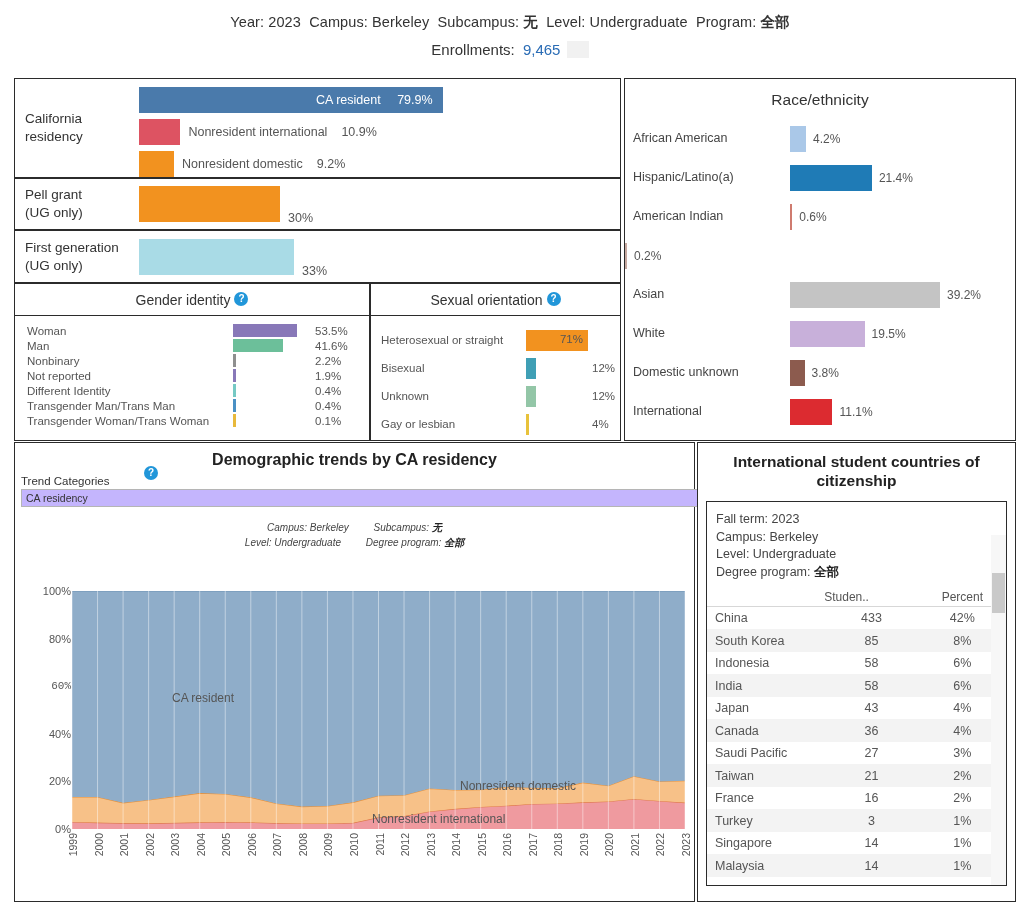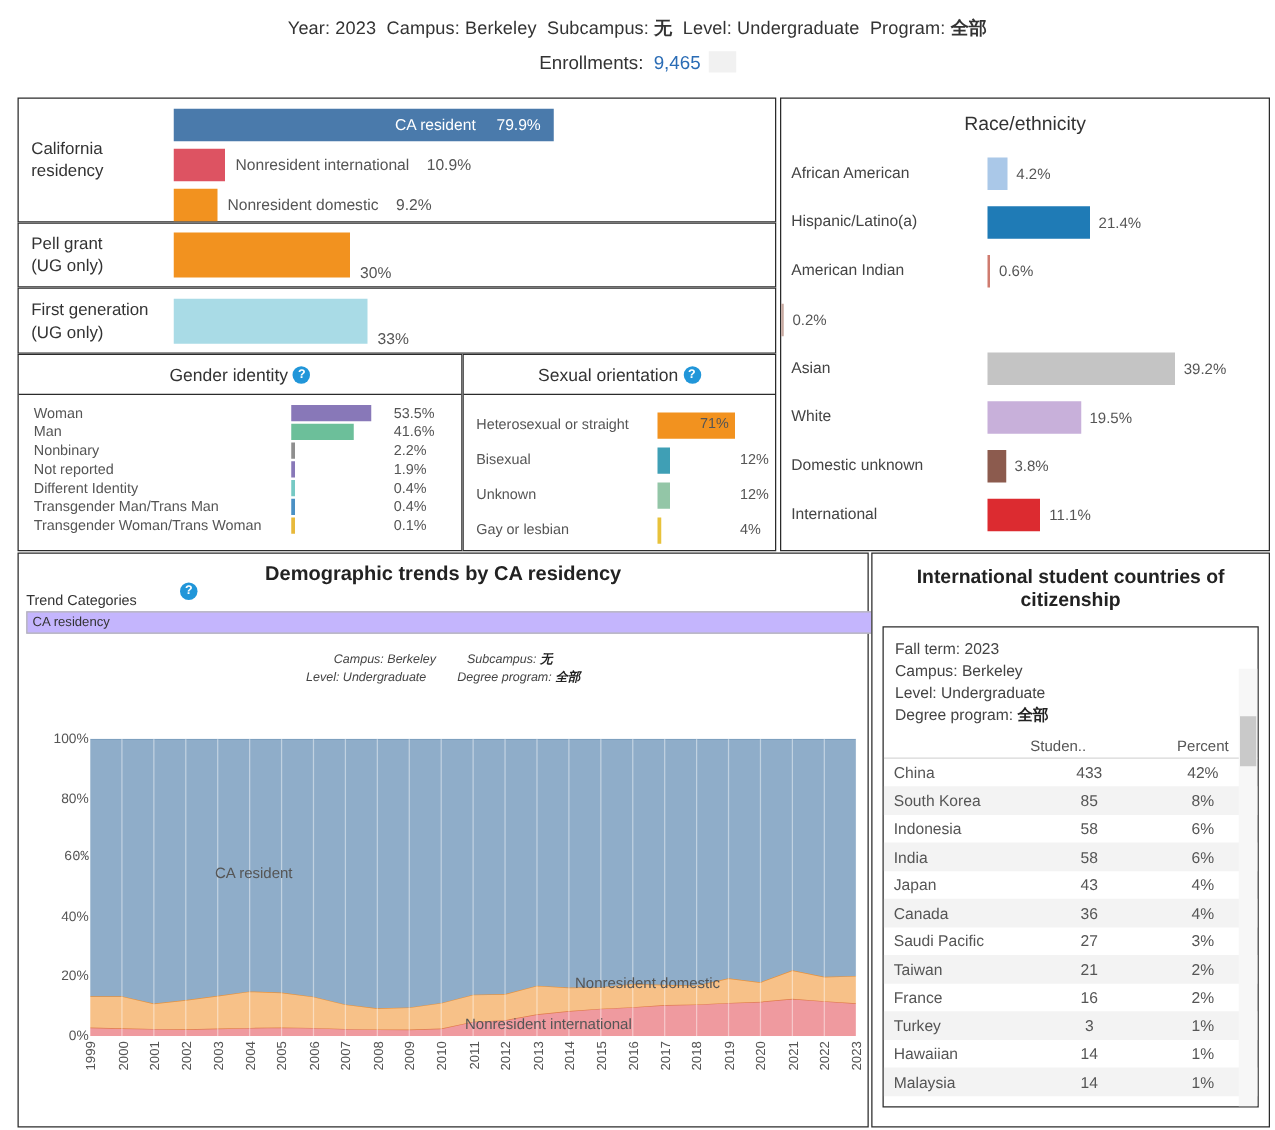--- a/index.html
+++ b/index.html
@@ -512,21 +512,21 @@
             <div class="ir-c1">France</div>
             <div class="ir-c2">16</div>
             <div class="ir-c3">2%</div>
           </div>
           <div class="intl-row alt">
             <div class="ir-c1">Turkey</div>
             <div class="ir-c2">3</div>
             <div class="ir-c3">1%</div>
           </div>
           <div class="intl-row">
-            <div class="ir-c1">Hawaiian</div>
+            <div class="ir-c1">Singapore</div>
             <div class="ir-c2">14</div>
             <div class="ir-c3">1%</div>
           </div>
           <div class="intl-row alt">
             <div class="ir-c1">Malaysia</div>
             <div class="ir-c2">14</div>
             <div class="ir-c3">1%</div>
           </div>
         </div>
       <div class="intl-scroll">

